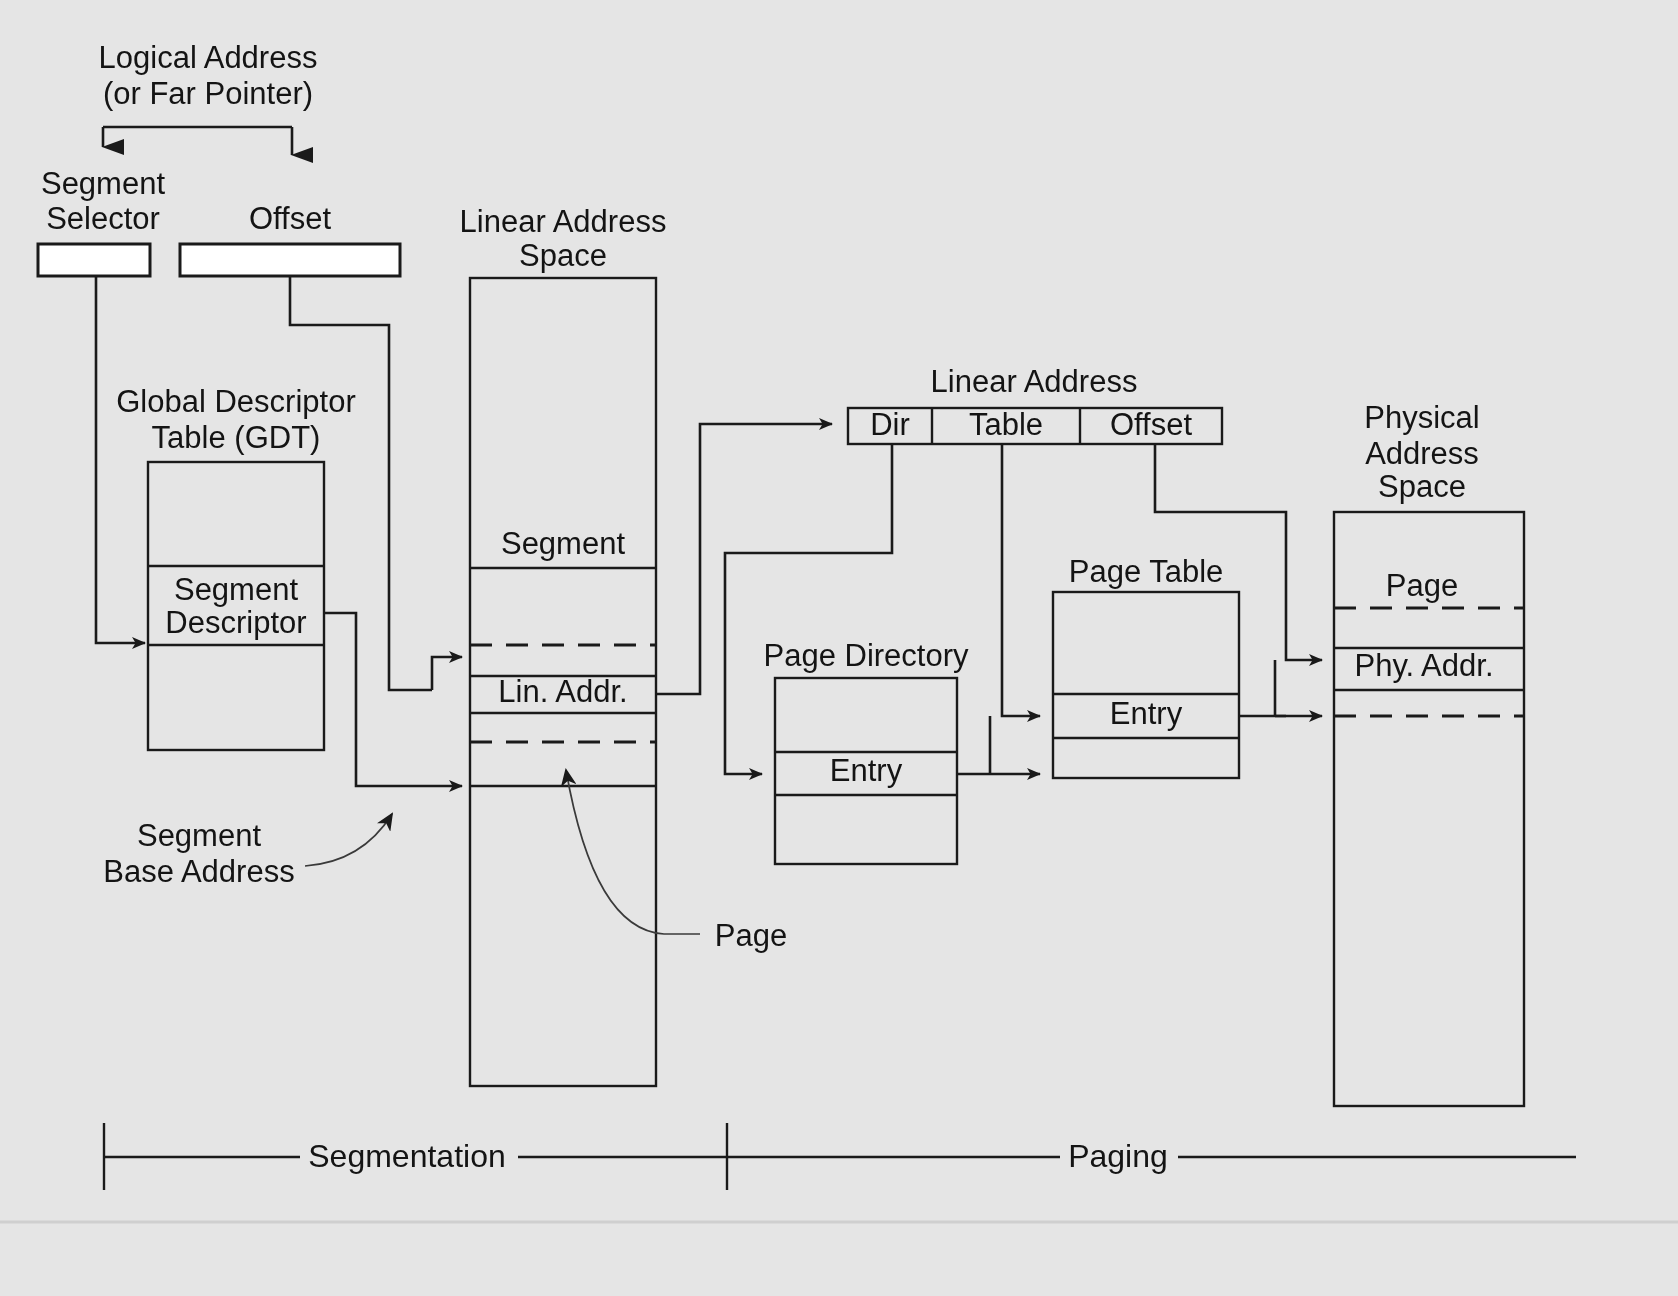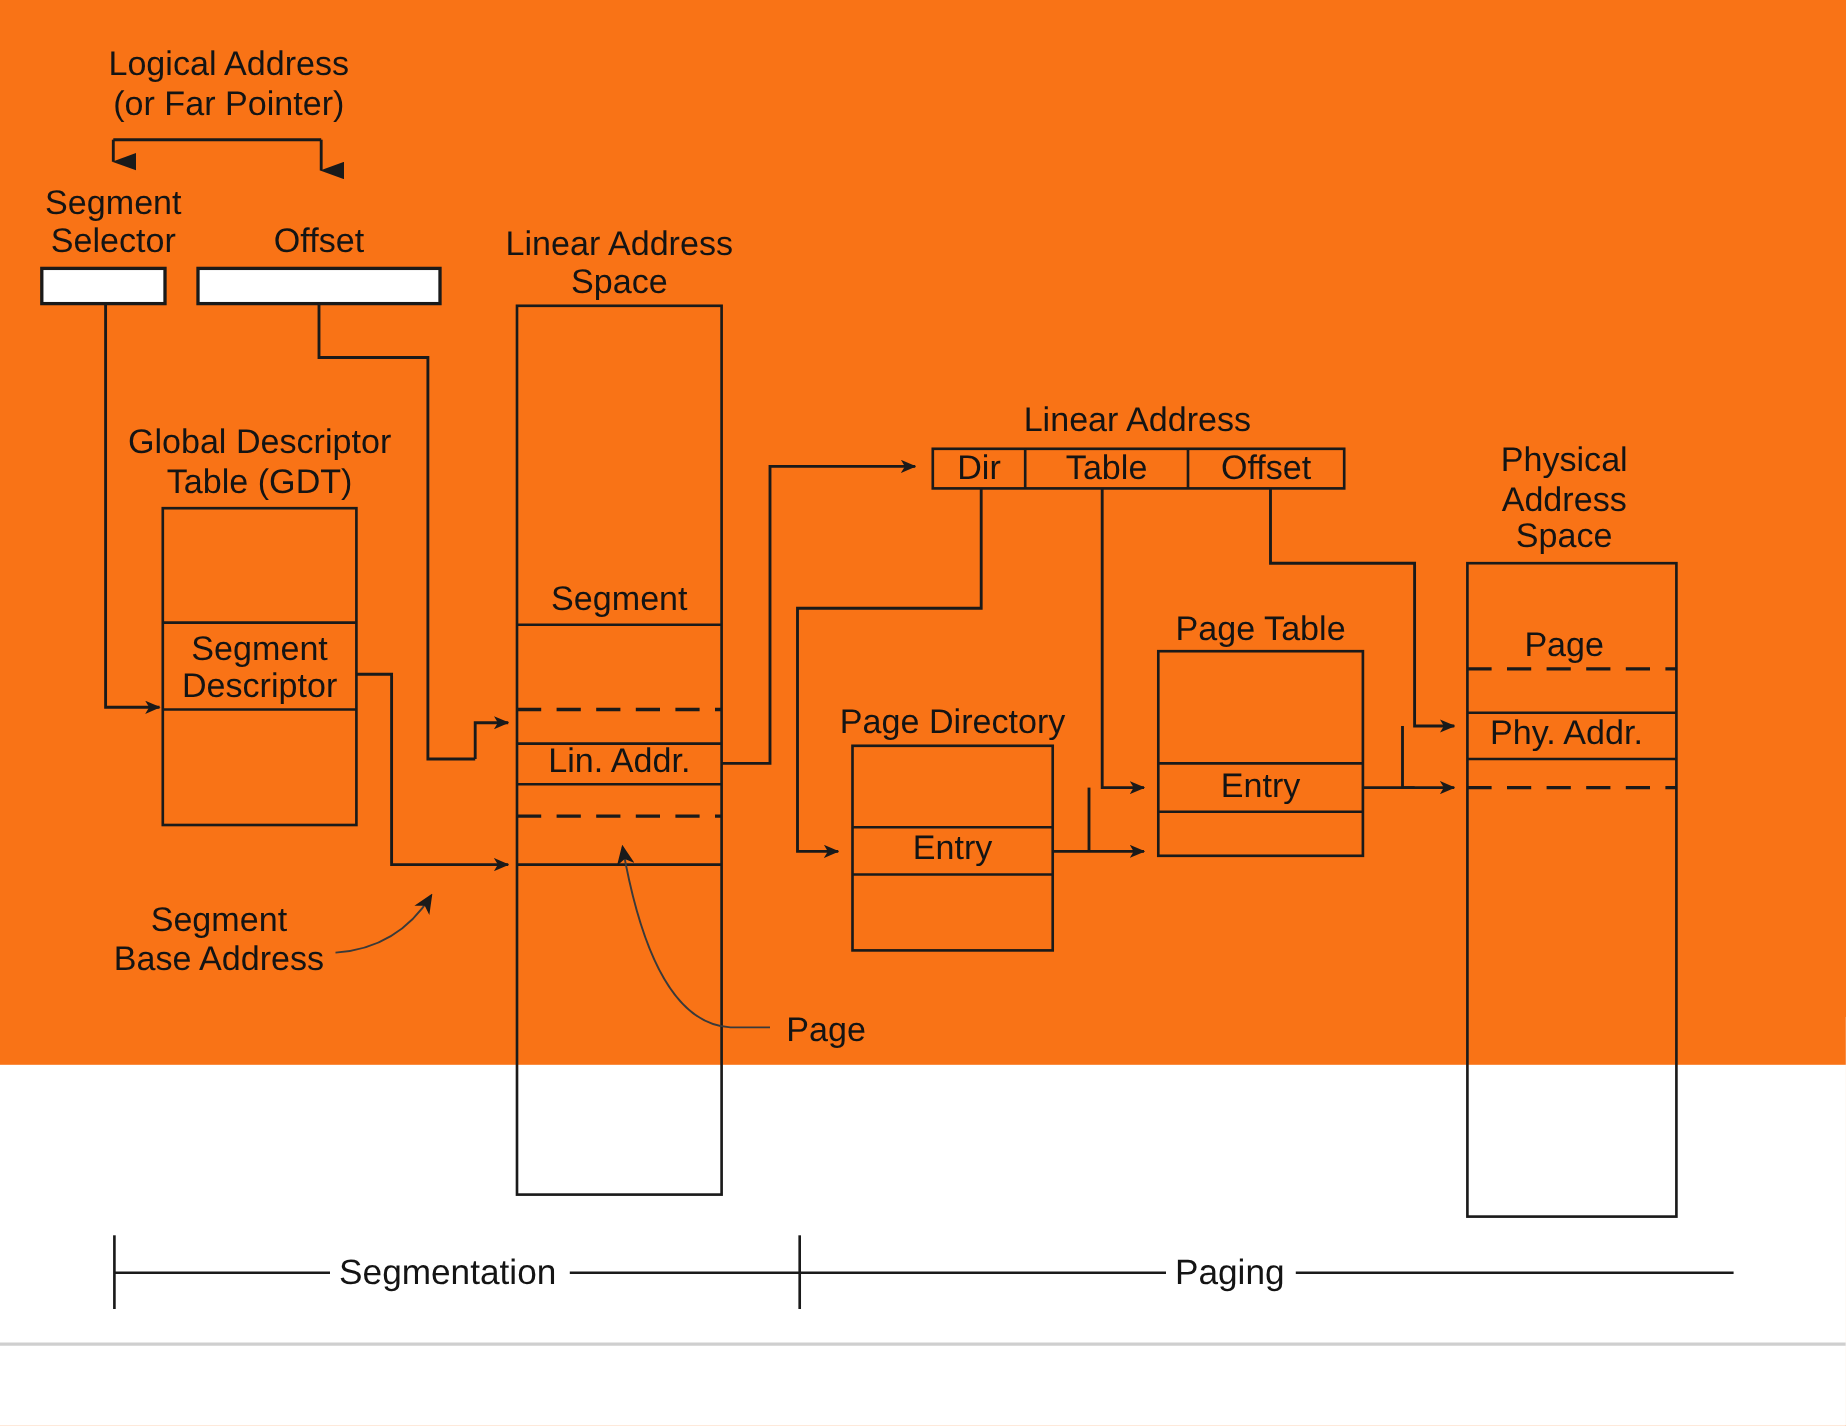--- a/index.html
+++ b/index.html
@@ -13,22 +13,22 @@
     height: 1296px;
     font-family: "Liberation Sans", sans-serif;
     overflow: hidden;
     position: relative;
   }
   #diagram-root {
     position: absolute;
     left: 0;
     top: 0;
     width: 1678px;
-    height: 968px;
-    background: #f97316;
+    height: 1296px;
+    background: #e5e5e5;
   }
   svg.canvas {
     display: block;
     width: 1678px;
     height: 1296px;
   }
   .box {
     fill: #ffffff;
     stroke: #1a1a1a;
     stroke-width: 3;

